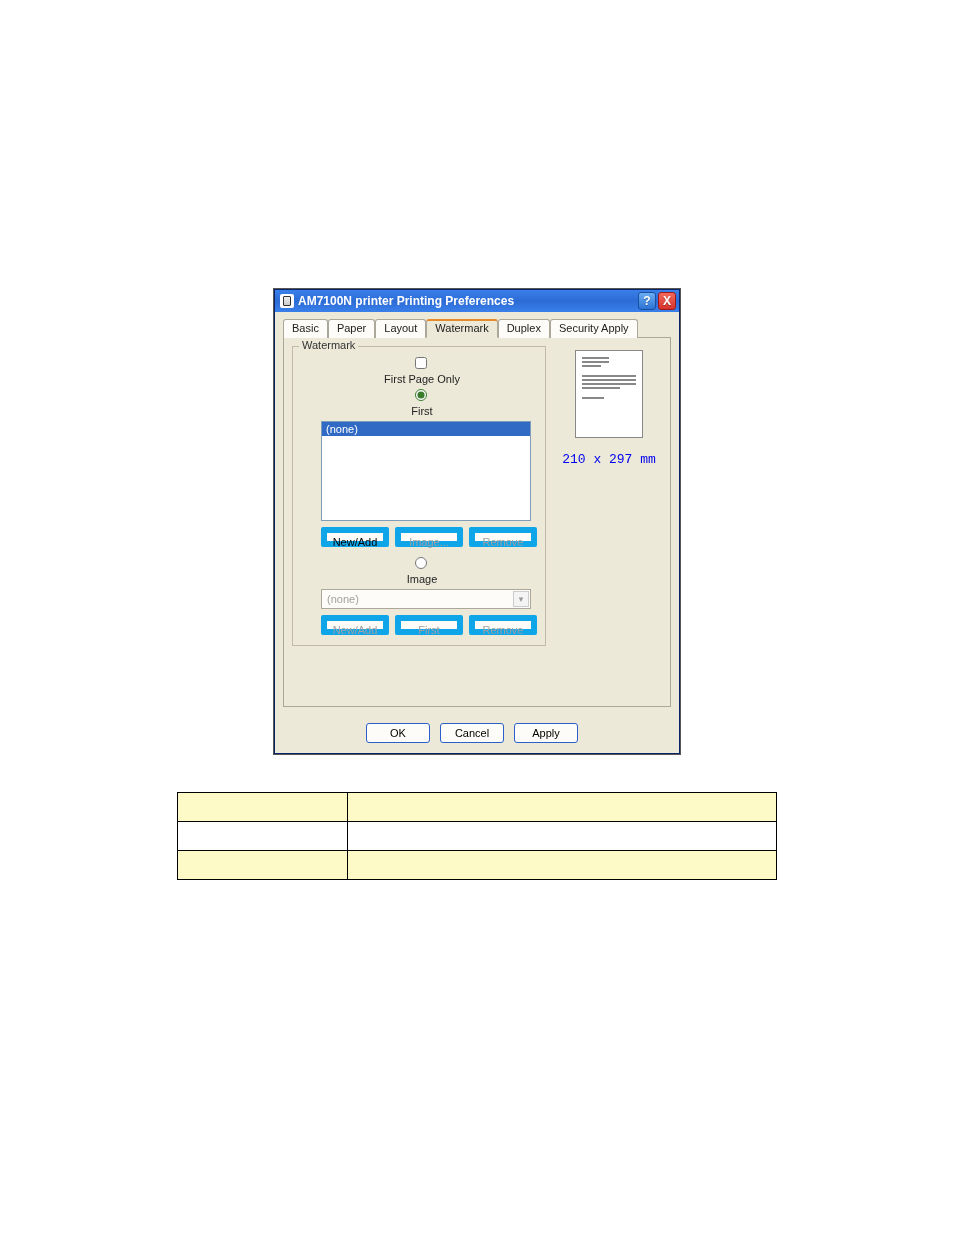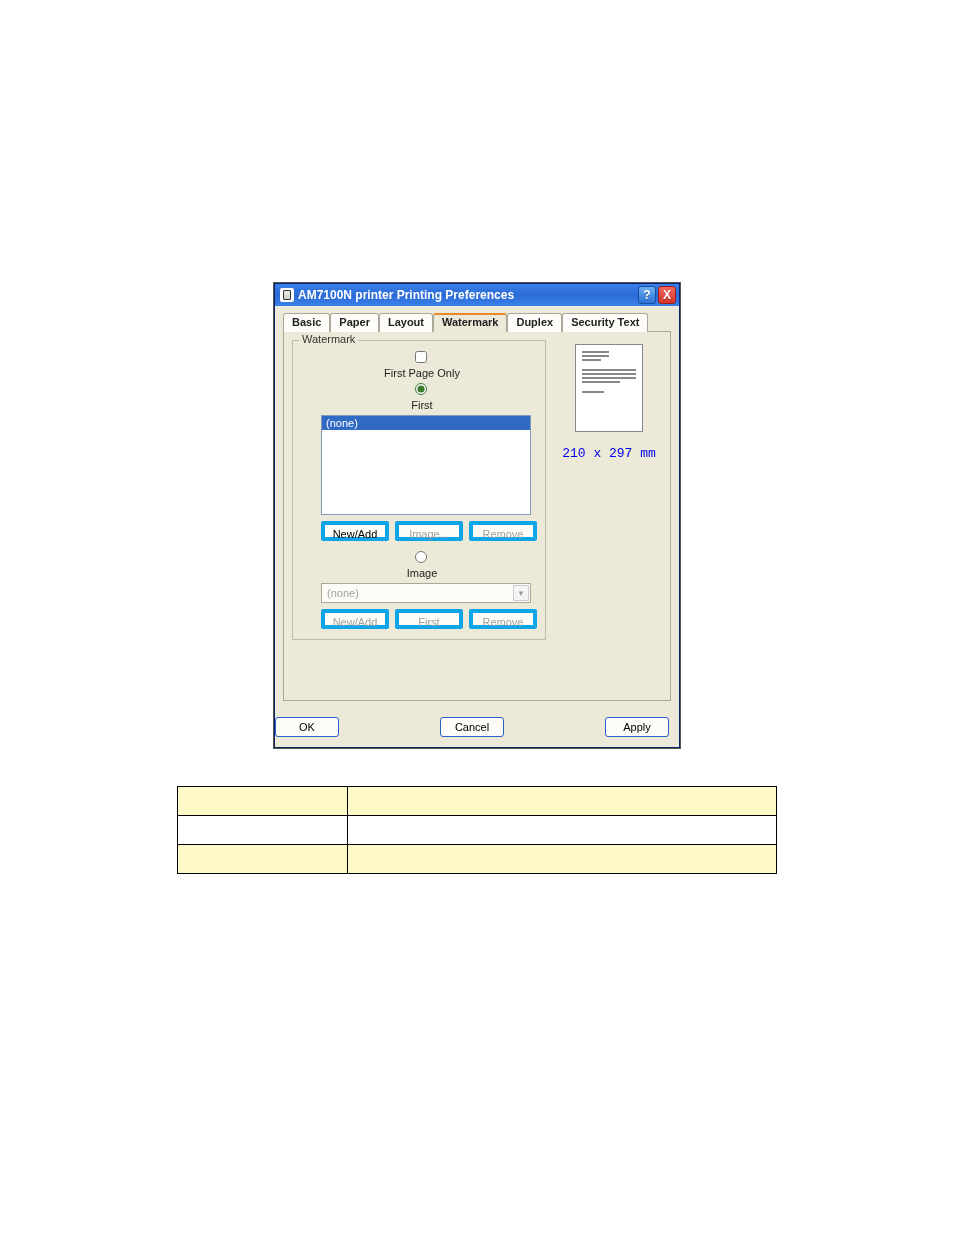--- a/index.html
+++ b/index.html
@@ -13,21 +13,21 @@
   .page {
     width: 954px;
     height: 1235px;
     position: relative;
     padding-top: 275px;
   }
 
   
   .dialog {
     width: 406px;
-    margin: 8px auto;
+    margin: 14px auto;
     border: 1px solid #0a246a;
     background: #f97316;
     box-shadow: 0 0 0 1px #555;
   }
   .titlebar {
     height: 22px;
     background: linear-gradient(to bottom, #3a80ea 0%, #2c6bd6 50%, #3a80ea 100%);
     display: flex;
     align-items: center;
     padding: 0 3px 0 5px;
@@ -70,21 +70,20 @@
 
   .dialog-body {
     padding: 6px 8px 8px 8px;
     background: #ece9d8;
   }
   .tabs {
     display: flex;
     gap: 0;
     border-bottom: 1px solid #aca899;
     margin-bottom: -1px;
-    font-weight: bold;
   }
   .tab {
     padding: 2px 8px 3px 8px;
     background: #fdfcf8;
     border: 1px solid #aca899;
     border-bottom: none;
     border-radius: 3px 3px 0 0;
     font-size: 11px;
     color: #222;
     position: relative;
@@ -146,21 +145,21 @@
   .btn-row {
     margin: 6px 0 2px 20px;
     display: flex;
     gap: 6px;
   }
   .winbtn {
     width: 68px;
     height: 20px;
     font-size: 11px;
     background: #fdfcf8;
-    border: 4px solid #0ea5e9;
+    border: 6px solid #0ea5e9;
     border-radius: 2px;
     text-align: center;
     line-height: 18px;
     color: #000;
   }
   .winbtn.disabled { color: #a0a0a0; }
   .combo {
     margin-left: 20px;
     width: 210px;
     height: 20px;
@@ -178,21 +177,21 @@
     width: 16px; height: 16px;
     border: 1px solid #ccc;
     background: #f4f4f4;
     display:flex; align-items:center; justify-content:center;
     font-size:9px; color:#999;
   }
 
   .footer-btns {
     padding: 8px 10px 10px 0;
     display: flex;
-    justify-content: space-between;
+    justify-content: center;
     gap: 10px;
     background: #ece9d8;
   }
   .footer-btns .fbtn {
     width: 64px; height: 20px;
     font-size: 11px;
     background: #fdfcf8;
     border: 1px solid #2a60c8;
     border-radius: 3px;
     text-align: center;
@@ -242,21 +241,21 @@
       <span class="tb-btn tb-help">?</span>
       <span class="tb-btn tb-close">X</span>
     </div>
     <div class="dialog-body">
       <div class="tabs">
         <div class="tab">Basic</div>
         <div class="tab">Paper</div>
         <div class="tab">Layout</div>
         <div class="tab active">Watermark</div>
         <div class="tab">Duplex</div>
-        <div class="tab">Security Text</div>
+        <div class="tab">Security Apply</div>
       </div>
       <div class="tab-panel">
         <div class="panel-left">
           <div class="groupbox">
             <span class="groupbox-title">Watermark</span>
 
             <div class="row">
               <input type="checkbox" style="">
               <span>First Page Only</span>
             </div>

